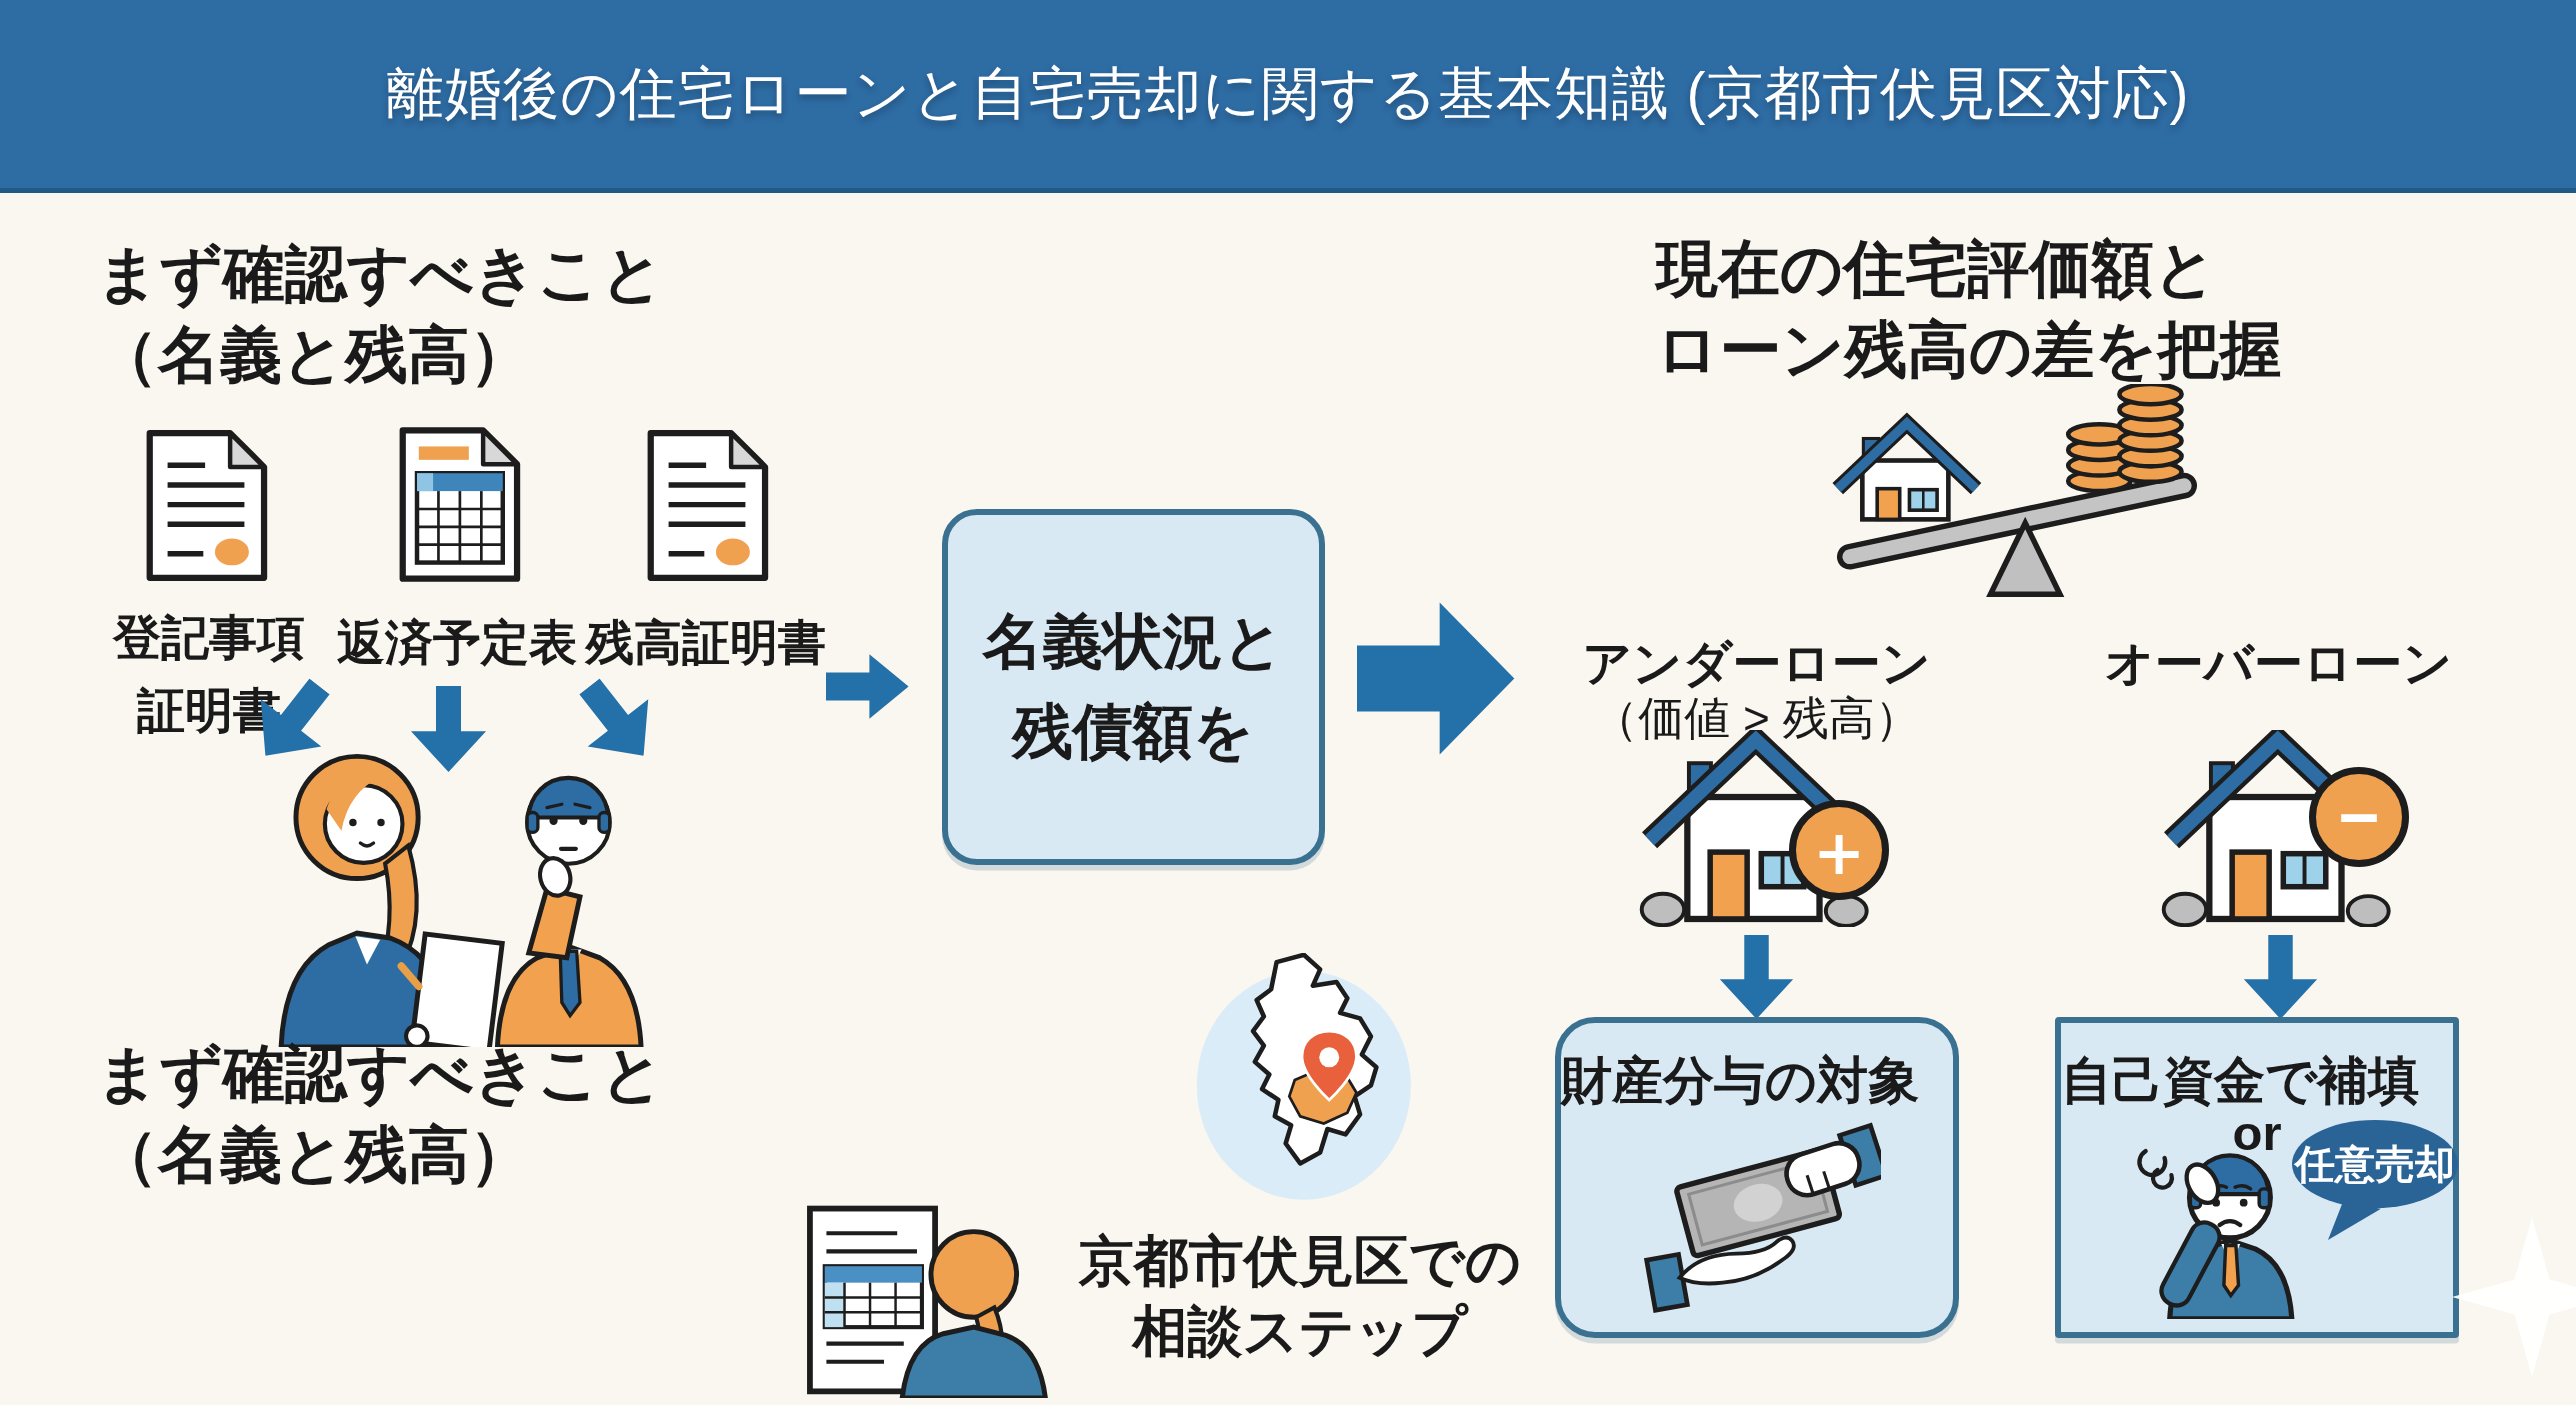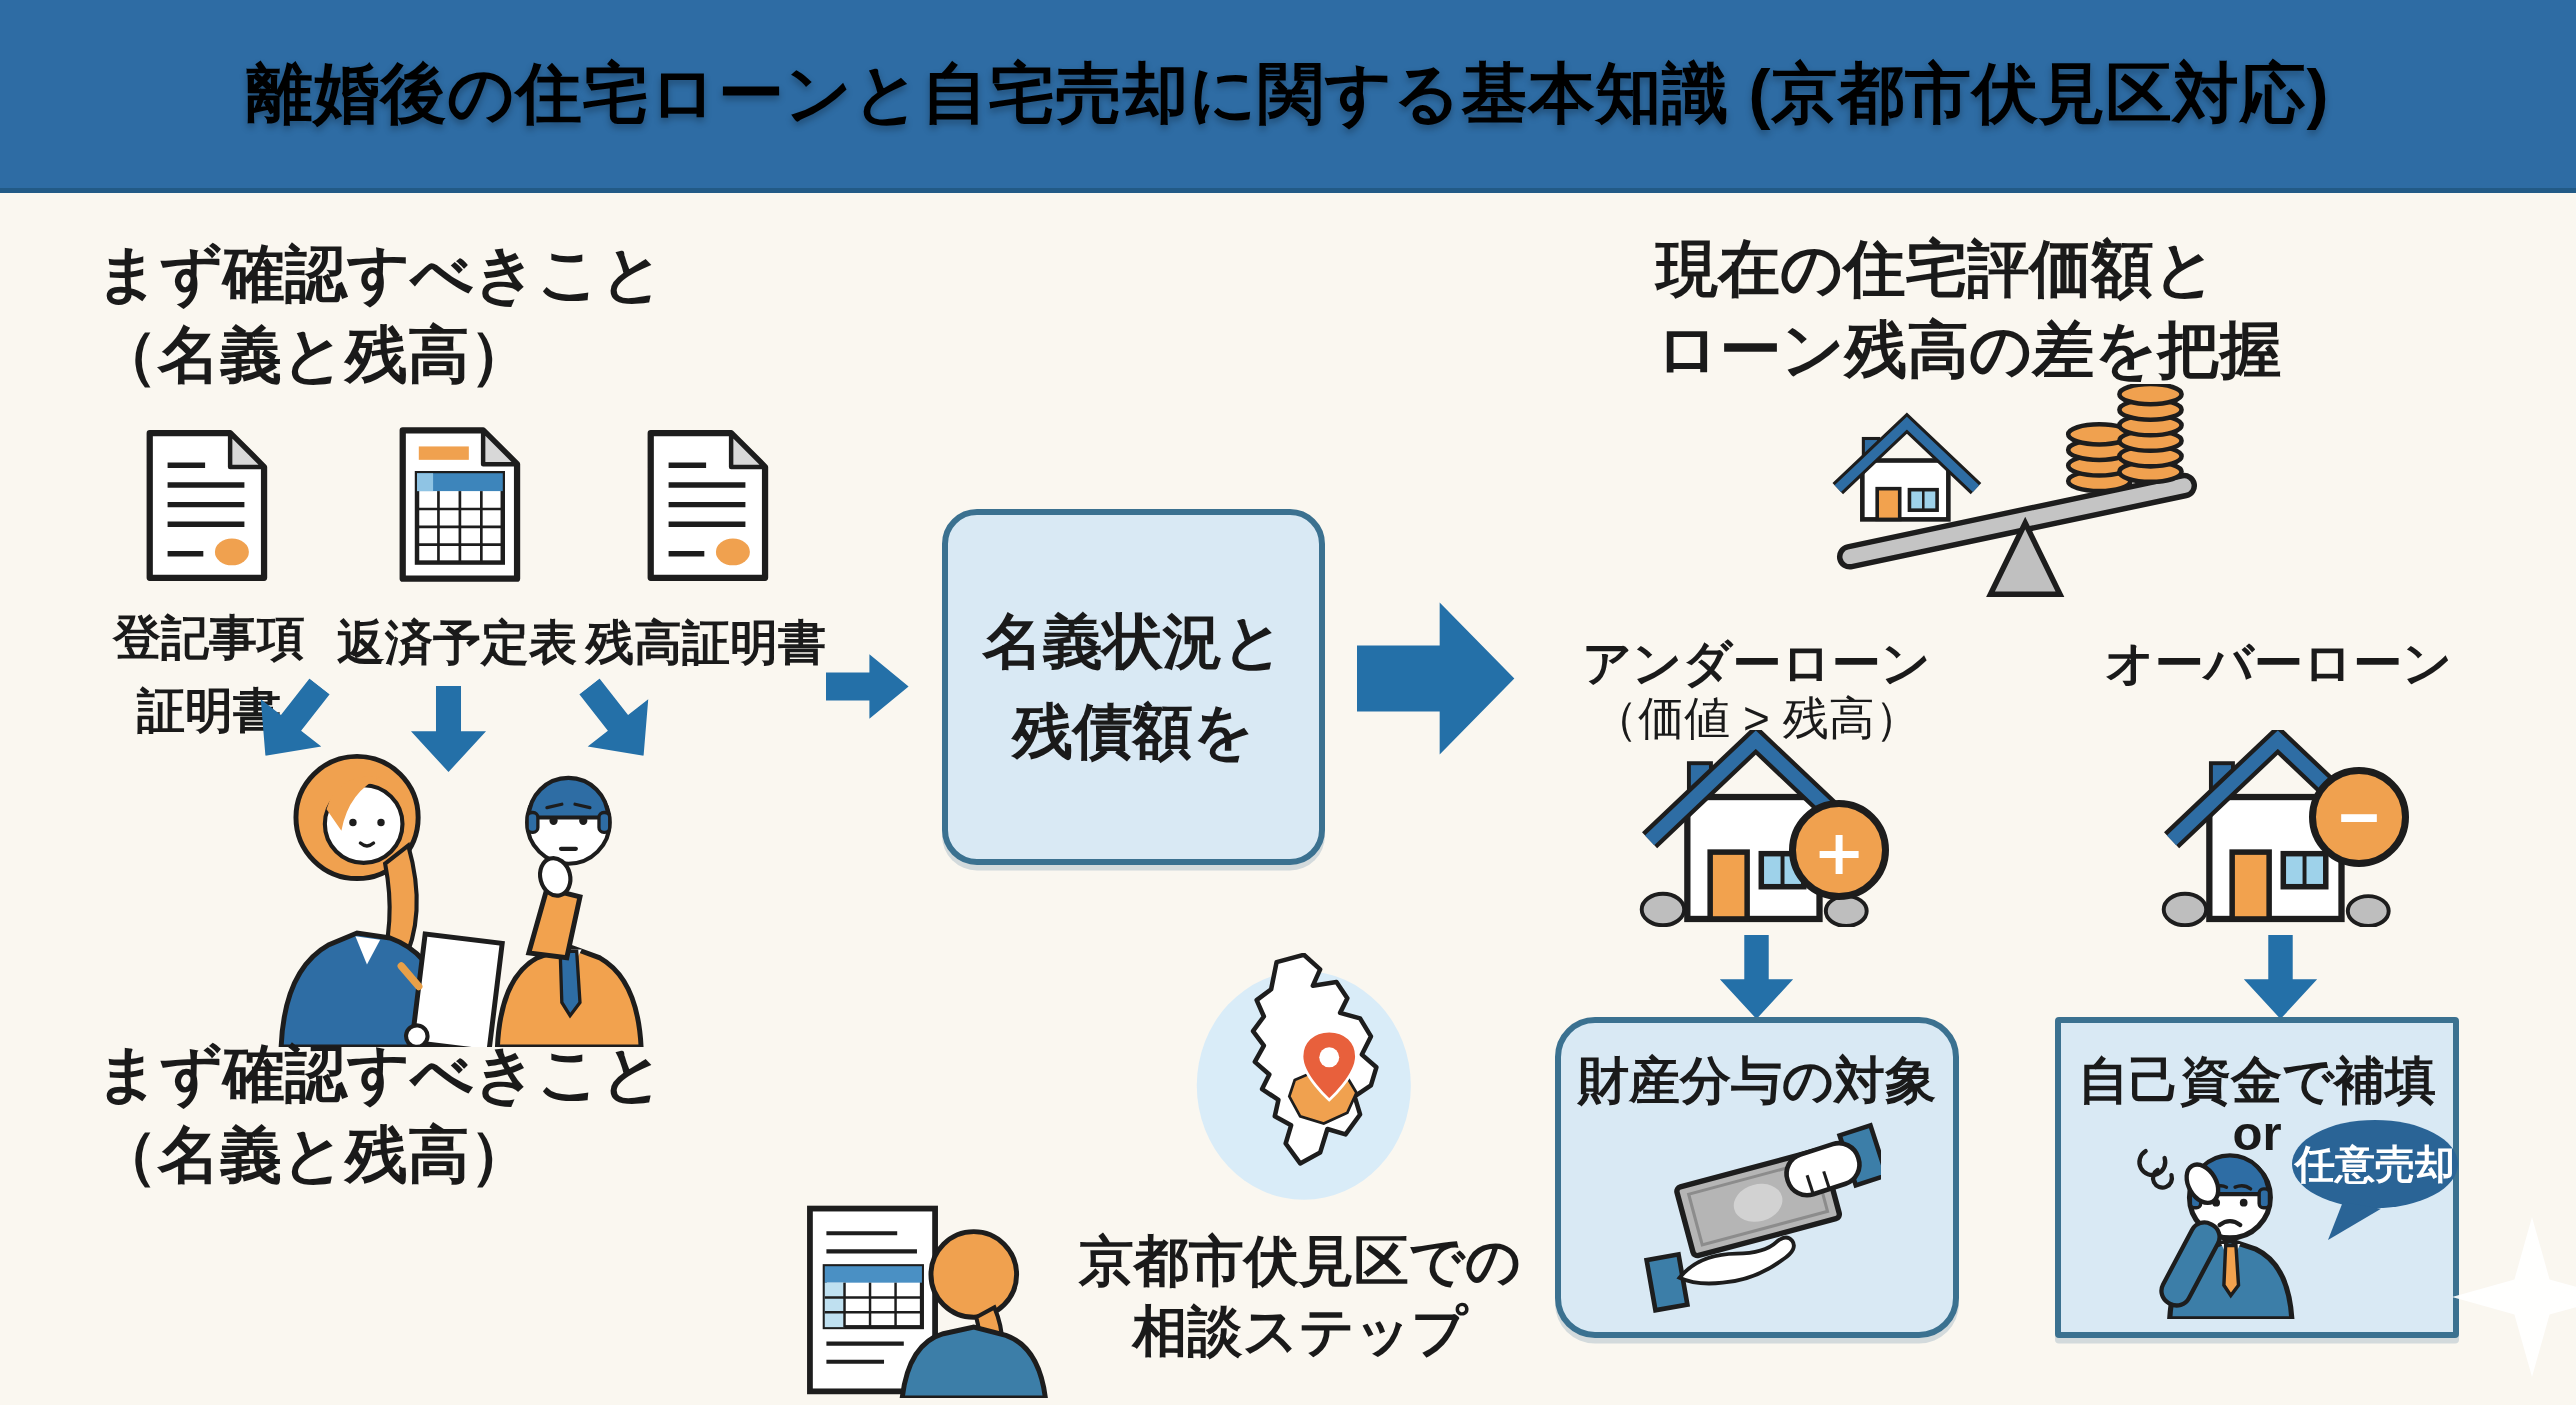--- a/index.html
+++ b/index.html
@@ -10,21 +10,21 @@
     color:#1A1A1A;
   }
   .abs{position:absolute;}
   
   .header{
     left:0; top:0; width:2576px; height:188px;
     background:#2E6CA4; border-bottom:5.5px solid #225A86;
     display:flex; align-items:center; justify-content:center;
   }
   .header-title{
-    color:#000000; font-size:66px; font-weight:bold; white-space:nowrap;
+    color:#ffffff; font-size:57px; font-weight:normal; white-space:nowrap;
     text-shadow:0 3.7px 7.3px rgba(0,0,0,.28); letter-spacing:0.9px;
   }
   
   .h2{font-size:62px; font-weight:bold; line-height:1.30; }
   .h2 div{white-space:nowrap;}
   .doc-label{font-size:48px; font-weight:bold; line-height:1.16; text-align:center;}
   .doc-label div{white-space:nowrap;margin-top:17px;}
   .col-title{font-size:49px; font-weight:bold; text-align:center; white-space:nowrap;}
   .col-cond{font-size:46px; font-weight:normal; text-align:center; white-space:nowrap;}
   .consult{font-size:55px; font-weight:bold; line-height:1.28; text-align:center;}
@@ -32,21 +32,21 @@
   
   .panel{
     background:#D9E9F4; border:6.4px solid #3B7190; border-radius:37px;
     box-shadow:0 5.5px 0 rgba(34,90,134,.18);
   }
   .center-box{display:flex; align-items:center; justify-content:center;}
   .center-box-text{font-size:60px; font-weight:bold; line-height:1.5; text-align:center;}
   .center-box-text div{white-space:nowrap;}
   .result-title{
     position:absolute; left:0; top:24px; width:100%;
-    font-size:51px; font-weight:bold; text-align:center; white-space:nowrap;
+    font-size:51px; font-weight:bold; text-align:left; white-space:nowrap;
   }
   .or-label{
     position:absolute; left:0; top:82px; width:100%;
     font-size:49px; font-weight:bold; text-align:center;
   }
   
   .badge{
     border-radius:50%; background:#F0A14F; border:7.3px solid #1D1D1D;
     display:flex; align-items:center; justify-content:center;
     color:#FFFFFF; font-size:71px; font-weight:bold; line-height:1;

